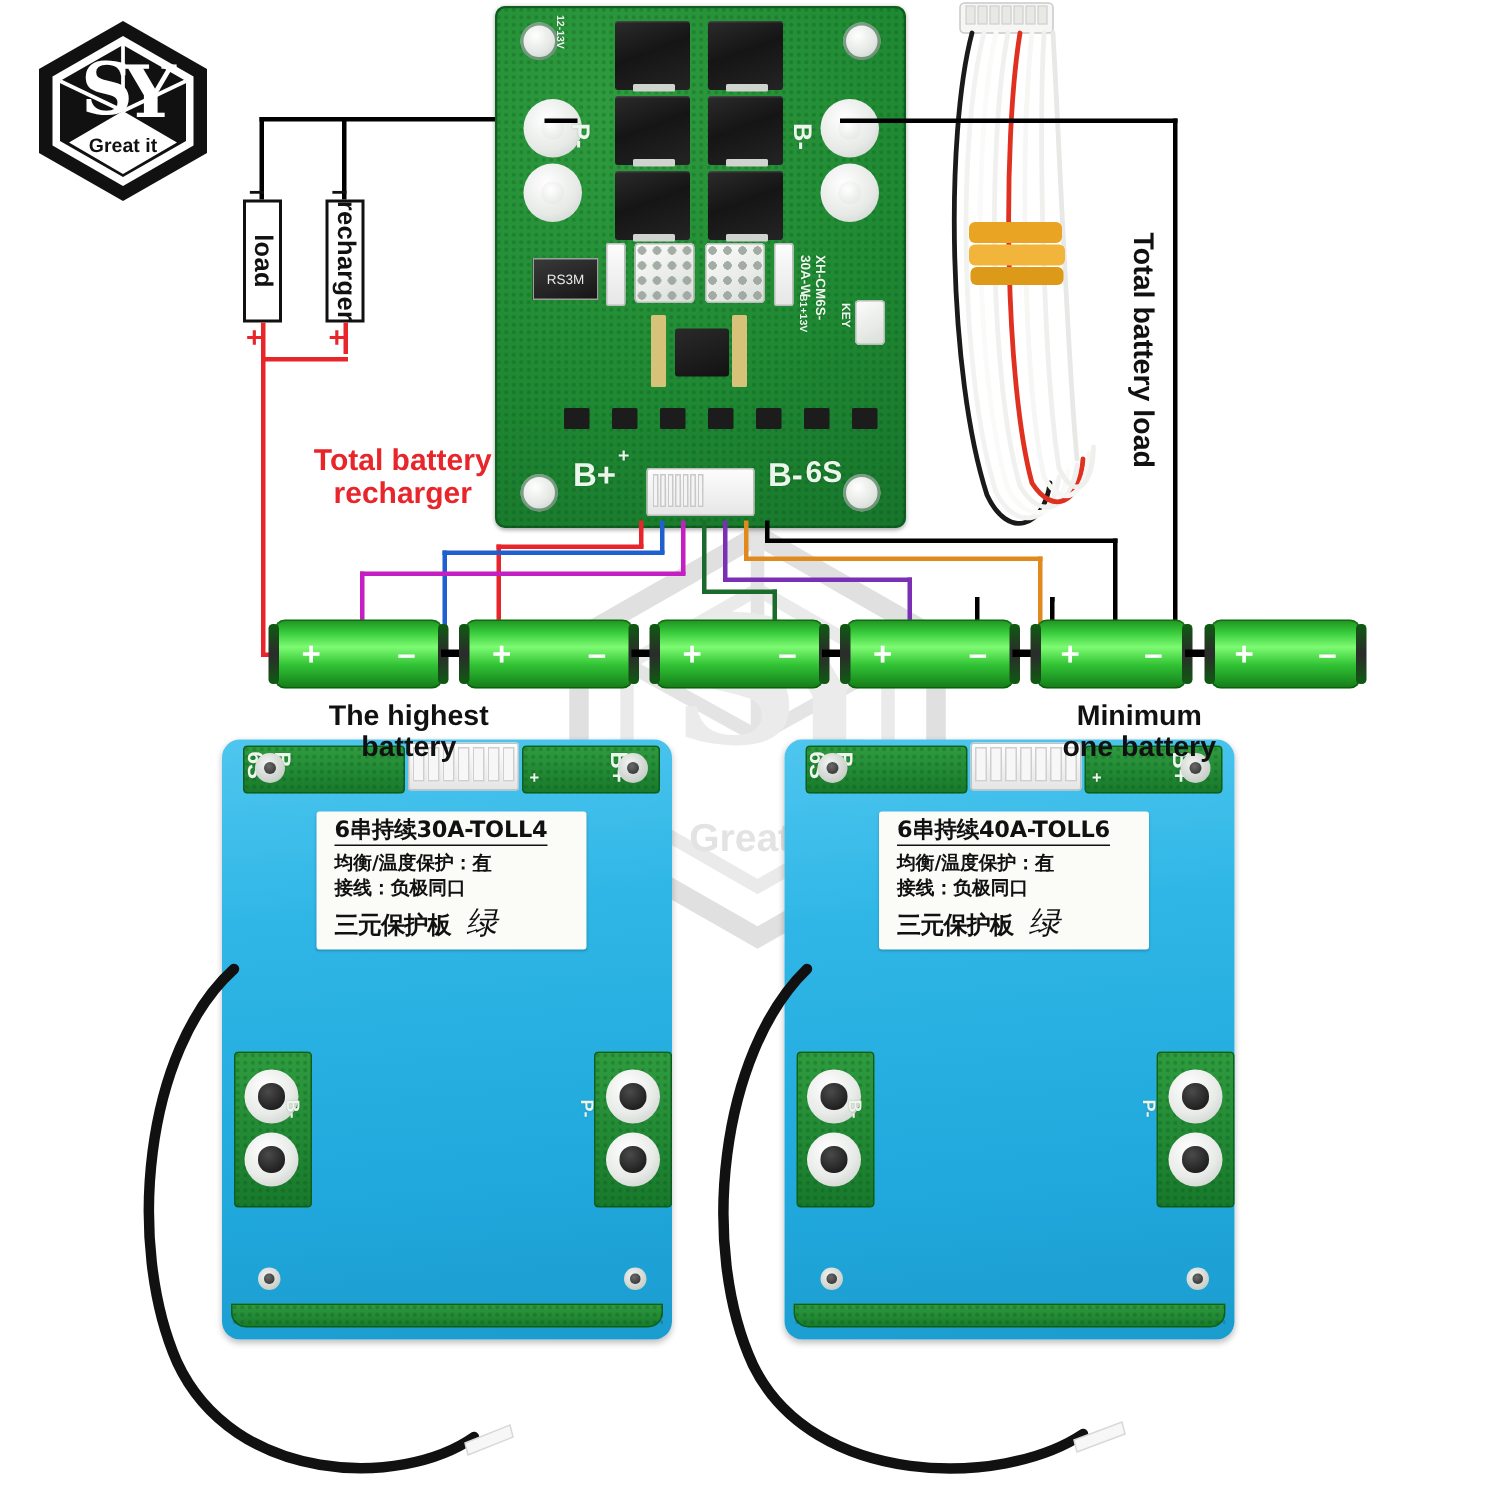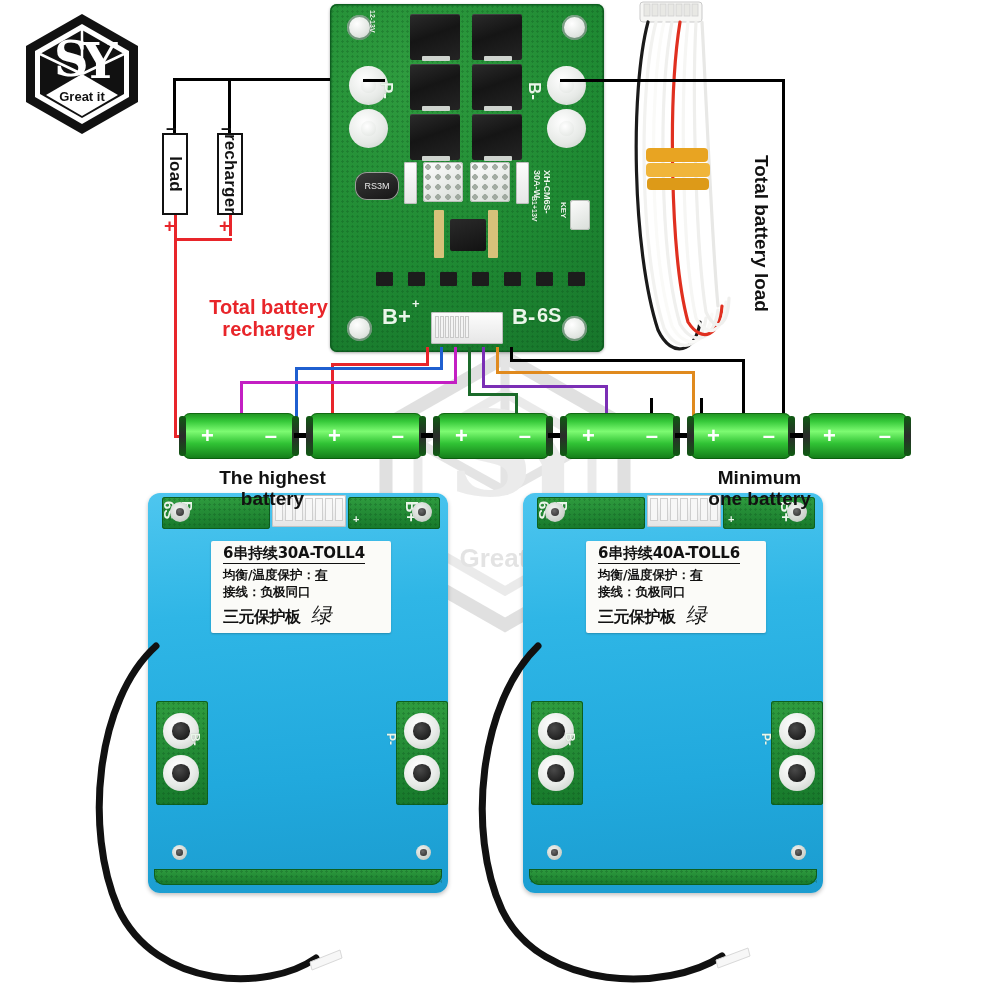--- a/index.html
+++ b/index.html
@@ -71,21 +71,21 @@
   .mosleg { position:absolute; height:5px; background:#cfd4cf; border-radius:1px; }
   .cap { position:absolute; border-radius:3px;
       background:linear-gradient(150deg,#fdfdfd,#d9ded9); box-shadow:inset 0 0 0 1px #b6bdb6; }
   .capdot{ position:absolute; inset:0; background-image:
       radial-gradient(circle, rgba(150,160,150,.85) 38%, transparent 42%);
       background-size:10px 10px; border-radius:3px;}
   .ic { position:absolute; background:linear-gradient(160deg,#2a2a2a,#121212); border-radius:2px;}
   .res { position:absolute; background:#1c1c1c; border-radius:1px; }
   .resl { position:absolute; background:#d7c27a; border-radius:1px; }
   .diode { position:absolute; background:linear-gradient(160deg,#3a3a3a,#151515);
-      border-radius:12px; box-shadow:inset 0 0 0 1px #9aa09a; }
+      border-radius:0; box-shadow:inset 0 0 0 1px #9aa09a; }
   .diode span{ position:absolute; left:0; right:0; top:50%; transform:translateY(-50%);
       color:#e8e8e8; font-size:9px; text-align:center; font-family:"Liberation Sans",sans-serif;}
   .silk { position:absolute; color:#eaf7ea; font-weight:800; font-family:"Liberation Sans", sans-serif;
       text-shadow:0 0 1px rgba(0,0,0,.3); }
   .silkv { transform-origin:left top; }
   .hdr { position:absolute; background:linear-gradient(180deg,#fdfdfd,#e6e6e6);
       border-radius:2px; box-shadow:inset 0 0 0 1px #bdbdbd; }
   .hdrpins{ position:absolute; display:flex; gap:1px; }
   .hdrpins i{ display:block; width:4px; background:#f4f4f4; box-shadow:inset 0 0 0 1px #c9c9c9; }
 

